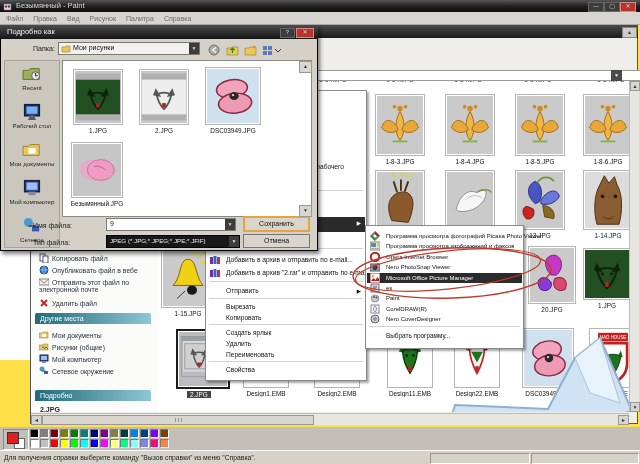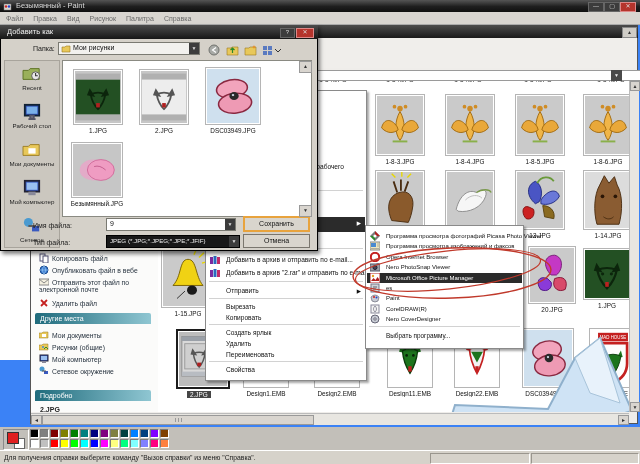--- a/index.html
+++ b/index.html
@@ -1,16 +1,16 @@
 <!DOCTYPE html>
 <html><head>
 <meta charset="utf-8">
 <style>
   html,body{margin:0;padding:0;}
-  .screen{width:640px;height:464px;position:relative;overflow:hidden;background:#3b82f6;
+  .screen{width:640px;height:464px;position:relative;overflow:hidden;background:#fde047;
     font-family:"Liberation Sans",sans-serif;-webkit-font-smoothing:antialiased;}
   .abs{position:absolute;}
   
   .pt-titlebar{left:0;top:0;width:640px;height:12px;background:linear-gradient(#555,#1e1e1e 55%,#101010);
     color:#d8d8d8;font-size:7.5px;line-height:12px;}
   .pt-title{position:absolute;left:16px;top:0;}
   .winbtn{position:absolute;top:2px;width:14px;height:8px;background:#3c3c3c;border:1px solid #666;
     color:#ddd;font-size:6px;line-height:7px;text-align:center;}
   .winbtn.close{background:#b5342c;border-color:#d88;}
   .pt-menubar{left:0;top:12px;width:640px;height:13px;background:#d8d5d0;border-bottom:1px solid #aaa;
@@ -449,21 +449,21 @@
       <div class="mi" style="top:88.2px;height:10px;line-height:10px;font-size:6px;"><span class="ic" style="top: 0px;"><svg width="10" height="10" viewBox="0 0 10 10">
             <circle cx="5" cy="5" r="4" fill="#c8ccd4" stroke="#667"></circle>
             <circle cx="5" cy="5" r="1.2" fill="#fff" stroke="#667"></circle>
           </svg></span><span>Nero CoverDesigner</span></div>
       <div class="msep" style="top:100px;"></div>
       <div class="mi" style="top:104px;height:12px;font-size:6.4px;">Выбрать программу...</div>
     </div>
 
   <div class="abs dialog"></div>
   <div class="abs dlg-titlebar">
-    <span style="position:absolute;left:7px;">Добавить как</span>
+    <span style="position:absolute;left:7px;">Подробно как</span>
     <span class="winbtn" style="left:280px;top:3px;width:13px;">?</span>
     <span class="winbtn close" style="left:296px;top:3px;width:16px;">✕</span>
   </div>
   <div class="dlg-lbl abs" style="left:33px;top:45px;z-index:21;">Папка:</div>
   <div class="combo abs" style="left:58px;top:42px;width:142px;height:13px;z-index:21;background:#f2f1ee;">
     <span style="position:absolute;left:2px;top:1px;"><svg width="10" height="10" viewBox="0 0 10 10">
           <path d="M1 3 h3 l1-1 h4 v6 h-8z" fill="#e8c85a" stroke="#9a7a20" stroke-width=".6"></path>
         </svg></span>
     <span class="cval" style="left:14px;">Мои рисунки</span>
     <span class="cdrop">▼</span>

